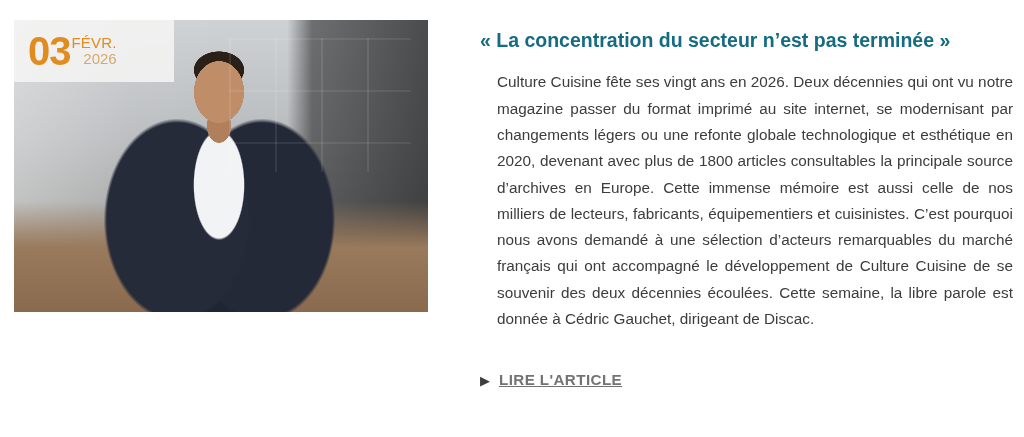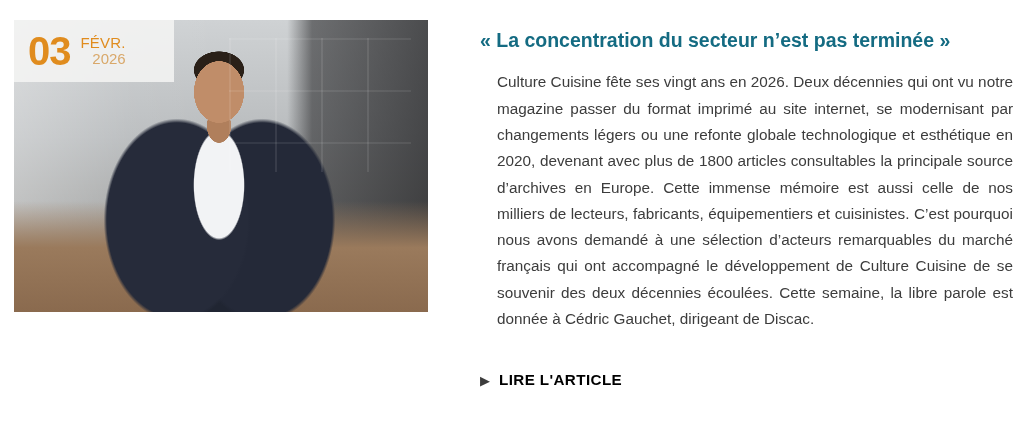--- a/index.html
+++ b/index.html
@@ -84,21 +84,21 @@
     box-sizing: border-box;
   }
   .date-day {
     color: #e08c1e;
     font-size: 40px;
     font-weight: bold;
     line-height: 1;
     letter-spacing: -1px;
   }
   .date-rest {
-    margin-left: 10px;
+    margin-left: 1px;
     display: flex;
     flex-direction: column;
     justify-content: center;
     color: #e08c1e;
   }
   .date-month {
     font-size: 15px;
     line-height: 1.05;
     letter-spacing: .2px;
   }
@@ -138,24 +138,25 @@
     cursor: pointer;
     user-select: none;
   }
   .cta-arrow {
     color: #3c3c3c;
     font-size: 13px;
     line-height: 1;
     transform: translateY(1px);
   }
   .cta-label {
-    color: #000000;
+    color: #737373;
     font-size: 15.2px;
     font-weight: bold;
     letter-spacing: .4px;
+    text-decoration: underline;
   }
 </style>
 </head>
 <body>
 
 <div class="article">
 
   <div class="media">
     <div class="photo"></div>
     <div class="photo-grid"></div>

